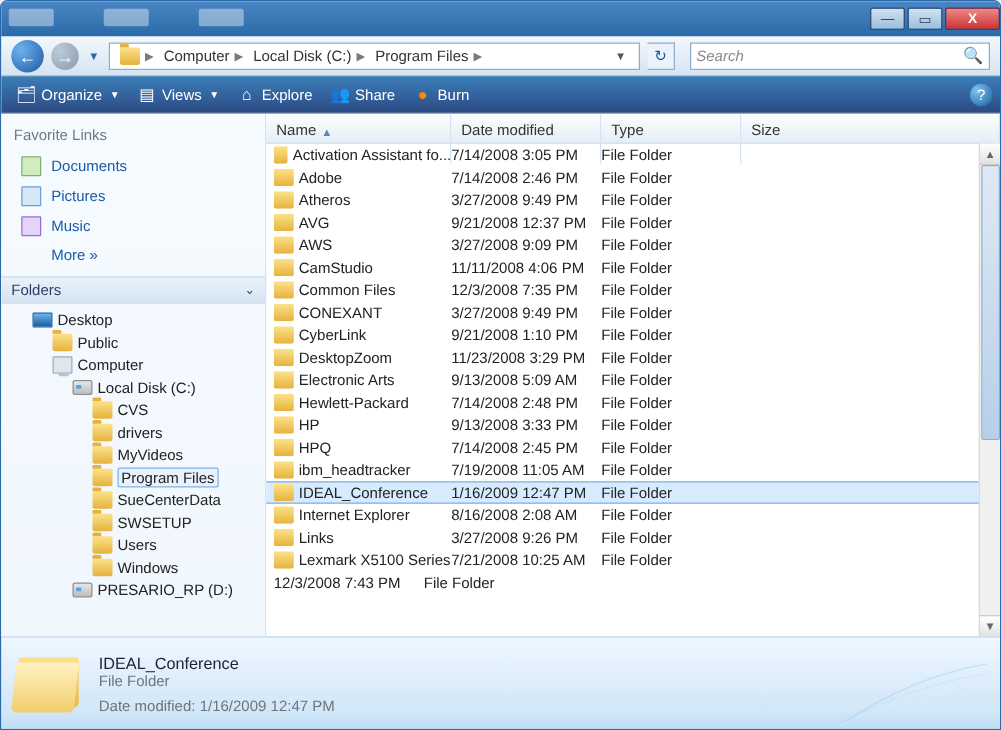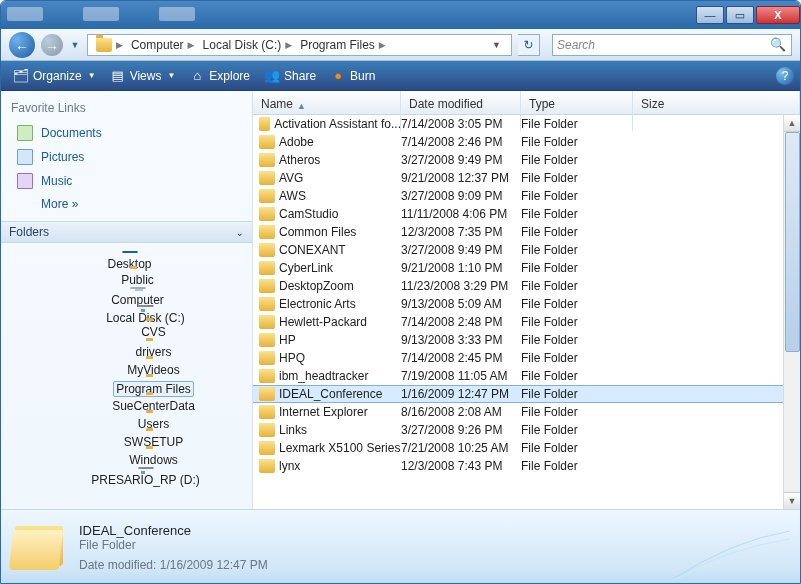--- a/index.html
+++ b/index.html
@@ -34,31 +34,31 @@
   .toolbar { height: 30px; background: linear-gradient(#3a7db8, #335f9a 60%, #2a4a82); display: flex; align-items: center; padding: 0 6px; color: #fff; font-size: 12px; gap: 2px; border-bottom: 1px solid #1e4070; }
   .tbtn { display: flex; align-items: center; gap: 4px; padding: 3px 6px; border-radius: 2px; }
   .tbtn .ico { width: 16px; height: 16px; display: flex; align-items: center; justify-content: center; font-size: 13px; }
   .tbtn .dd { font-size: 8px; margin-left: 2px; }
   .help { margin-left: auto; width: 18px; height: 18px; border-radius: 50%; background: radial-gradient(circle at 30% 30%, #7ec3f0, #1b5d9e); display: flex; align-items: center; justify-content: center; font-size: 12px; color: #fff; }
 
   
   .body { display: flex; height: 418px; background: #fff; }
 
   
-  .leftpanel { width: 252px; border-right: 1px solid #d5e4f2; display: flex; flex-direction: column; background: linear-gradient(#f6fbff, #f0f7fd); font-size: 12px; }
+  .leftpanel { width: 212px; border-right: 1px solid #d5e4f2; display: flex; flex-direction: column; background: linear-gradient(#f6fbff, #f0f7fd); font-size: 12px; }
   .favlinks { padding: 10px 10px 6px; color: #6b7a8a; }
   .favlink { display: flex; align-items: center; gap: 8px; padding: 4px 6px; color: #1a5aa8; }
   .favlink.more { color: #1a5aa8; text-align: right; }
   .facicon { width: 16px; height: 16px; background: #d2ecc1; border: 1px solid #7db36a; border-radius: 1px; }
   .facicon.pic { background: #d5e6f7; border-color: #6aa0d6; }
   .facicon.mus { background: #e3d5f7; border-color: #9e6ad6; }
   .folders-hdr { height: 22px; background: linear-gradient(#eaf2fa, #d5e4f2); border-top: 1px solid #c6d9ec; border-bottom: 1px solid #c6d9ec; display: flex; align-items: center; justify-content: space-between; padding: 0 8px; color: #2a4268; }
   .folders-hdr .chev { font-size: 10px; }
   .tree { flex: 1; overflow: auto; padding: 4px 0 4px 6px; }
-  .treerow { display: flex; align-items: center; gap: 4px; height: 18px; padding-right: 4px; color: #222; flex-direction: column; }
+  .treerow { display: flex; align-items: center; gap: 4px; height: 18px; padding-right: 4px; color: #222; }
   .treerow .exp { width: 11px; font-size: 9px; color: #555; text-align: center; }
   .treerow .lbl { white-space: nowrap; }
   .treerow.sel .lbl { border: 1px solid #7fb1e3; background: #e8f2fc; padding: 0 2px; border-radius: 2px; }
   .hdd { width: 16px; height: 12px; background: linear-gradient(#e8e8e8, #bcbcbc); border: 1px solid #8a8a8a; border-radius: 2px; position: relative; }
   .hdd::after { content: ""; position: absolute; left: 2px; top: 3px; width: 4px; height: 3px; background: #5aa0e6; }
   .pcicon { width: 16px; height: 14px; background: #dfe6ee; border: 1px solid #9aafc2; border-radius: 1px; position: relative; }
   .pcicon::after { content: ""; position: absolute; left: 4px; bottom: -3px; width: 8px; height: 2px; background: #b8c4d0; }
   .deskicon { width: 16px; height: 12px; background: linear-gradient(#6db2f0, #1b5d9e); border: 1px solid #1b5d9e; border-radius: 1px; }
   .idealicon { width: 16px; height: 12px; background: #0a6050; border: 1px solid #064038; display:flex; align-items:center; justify-content:center; color:#fff; font-size:7px; font-weight:bold; }
 
@@ -202,21 +202,21 @@
           <div class="treerow" style="padding-left: 20px;">
             <span class="exp"></span>
             <span class="pcicon"></span>
             <span class="lbl">Computer</span>
           </div>
           <div class="treerow" style="padding-left: 36px;">
             <span class="exp"></span>
             <span class="hdd"></span>
             <span class="lbl">Local Disk (C:)</span>
           </div>
-          <div class="treerow" style="padding-left: 52px; justify-content: center;">
+          <div class="treerow" style="padding-left: 52px;">
             <span class="exp"></span>
             <span class="foldericon-sm"></span>
             <span class="lbl">CVS</span>
           </div>
           <div class="treerow" style="padding-left: 52px;">
             <span class="exp"></span>
             <span class="foldericon-sm"></span>
             <span class="lbl">drivers</span>
           </div>
           <div class="treerow" style="padding-left: 52px;">
@@ -230,26 +230,26 @@
             <span class="lbl">Program Files</span>
           </div>
           <div class="treerow" style="padding-left: 52px;">
             <span class="exp"></span>
             <span class="foldericon-sm"></span>
             <span class="lbl">SueCenterData</span>
           </div>
           <div class="treerow" style="padding-left: 52px;">
             <span class="exp"></span>
             <span class="foldericon-sm"></span>
+            <span class="lbl">SWSETUP</span>
+          </div>
+          <div class="treerow" style="padding-left: 52px;">
+            <span class="exp"></span>
+            <span class="foldericon-sm"></span>
             <span class="lbl">Users</span>
-          </div>
-          <div class="treerow" style="padding-left: 52px;">
-            <span class="exp"></span>
-            <span class="foldericon-sm"></span>
-            <span class="lbl">SWSETUP</span>
           </div>
           <div class="treerow" style="padding-left: 52px;">
             <span class="exp"></span>
             <span class="foldericon-sm"></span>
             <span class="lbl">Windows</span>
           </div>
           <div class="treerow" style="padding-left: 36px;">
             <span class="exp"></span>
             <span class="hdd"></span>
             <span class="lbl">PRESARIO_RP (D:)</span>
@@ -433,24 +433,20 @@
           <div class="filerow">
             <span class="cname">
               <span class="foldericon-sm"></span>
               <span>Lexmark X5100 Series</span>
             </span>
             <span class="cdate">7/21/2008 10:25 AM</span>
             <span class="ctype">File Folder</span>
             <span class="csize"></span>
           </div>
           <div class="filerow">
-            <span class="cname">
-              <span class="foldericon-sm"></span>
-              <span>lynx</span>
-            </span>
             <span class="cdate">12/3/2008 7:43 PM</span>
             <span class="ctype">File Folder</span>
             <span class="csize"></span>
           </div>
         </div>
       <div class="vscroll">
         <div class="sbtn">▲</div>
         <div class="thumb"></div>
         <div class="track"></div>
         <div class="sbtn dn">▼</div>

